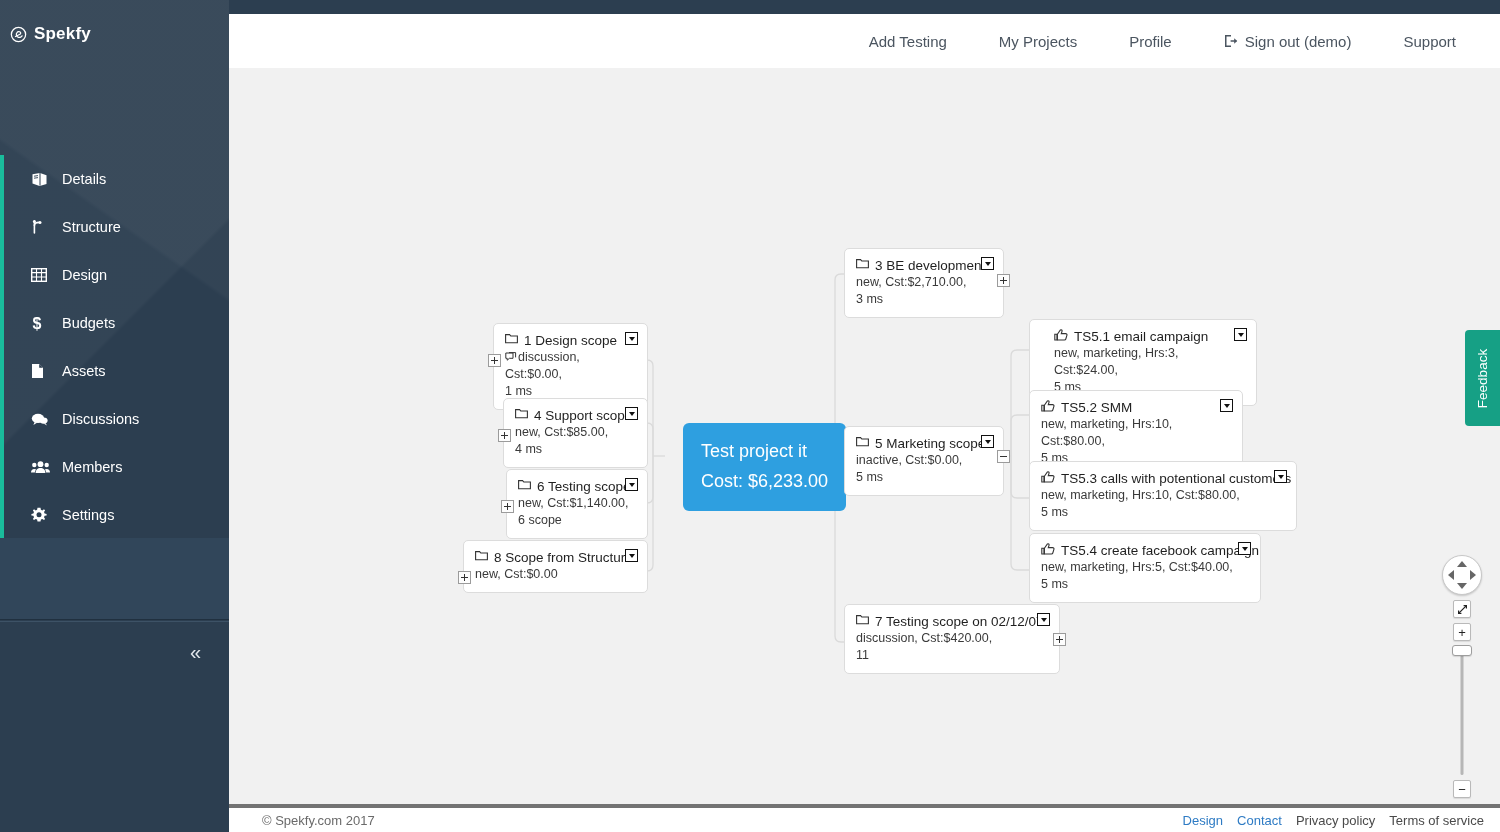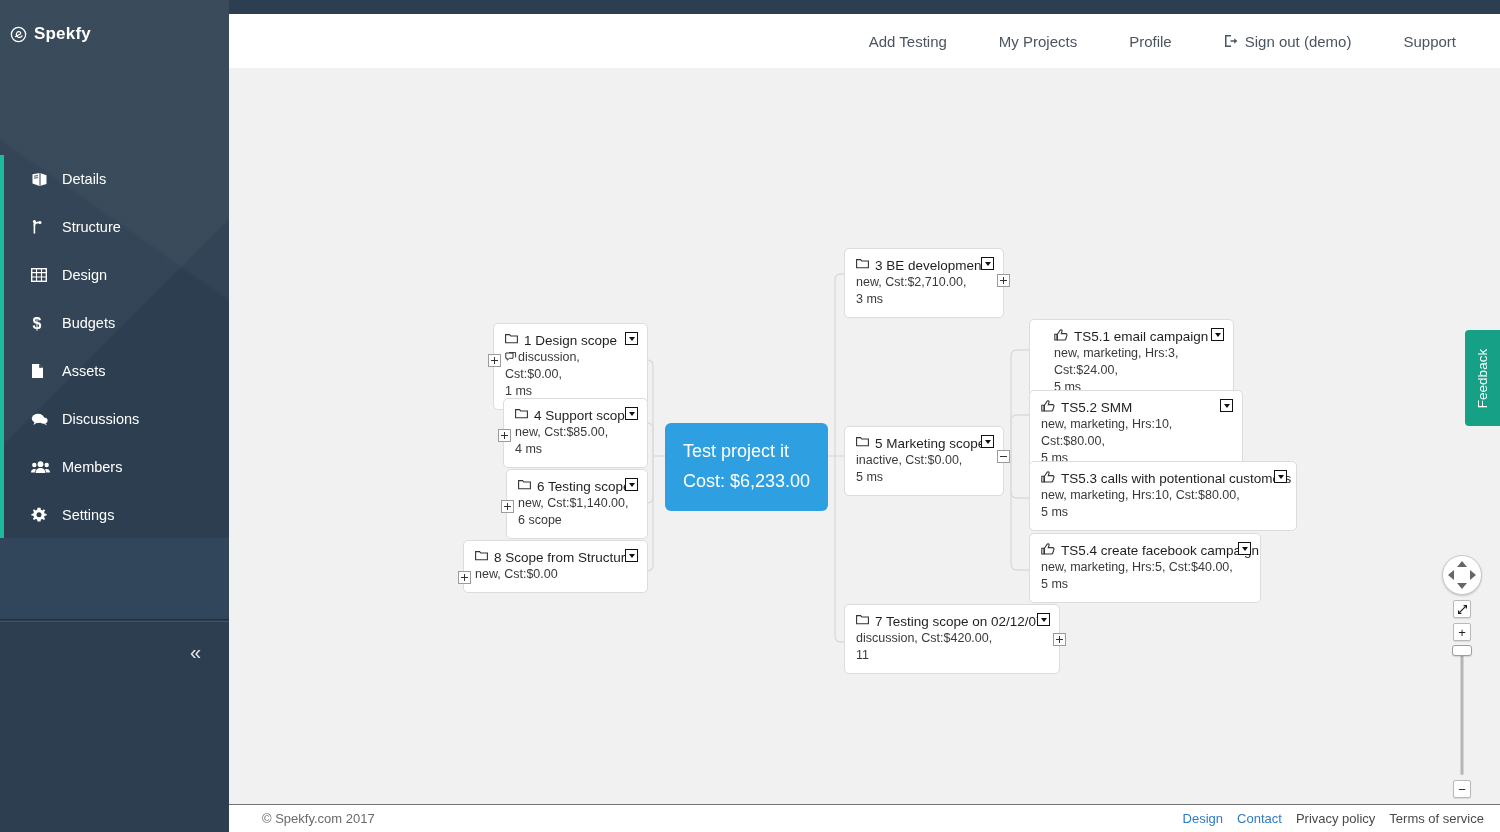--- a/index.html
+++ b/index.html
@@ -152,20 +152,21 @@
   .expander .bar-v { position: absolute; width: 1px; height: 7px; background: #333; }
 
   
   #root-node {
     position: absolute;
     background: #2e9fe0;
     border-radius: 6px;
     color: #fff;
     padding: 13px 18px 15px 18px;
     cursor: pointer;
+    margin-left: 18px;
   }
   #root-node .root-title { font-size: 18px; line-height: 30px; white-space: nowrap; }
   #root-node .root-cost  { font-size: 18px; line-height: 30px; white-space: nowrap; }
 
   
   #map-controls { position: absolute; right: 16px; top: 487px; width: 44px; }
   #pan-compass {
     position: relative; width: 40px; height: 40px; margin: 0 auto;
     border-radius: 50%; background: #fff;
     border: 1px solid #c8c8c8;
@@ -216,21 +217,21 @@
   #feedback-tab span {
     transform: rotate(-90deg);
     color: #fff; font-size: 13.5px; white-space: nowrap;
   }
 
   
   #footer {
     position: absolute; left: 229px; top: 804px;
     width: 1271px; height: 28px;
     background: #ffffff;
-    border-top: 1px solid #737373;
+    border-top: 4px solid #737373;
     display: flex; align-items: center; justify-content: space-between;
     padding: 0 16px 0 33px;
     font-size: 13px;
   }
   #footer-copy { color: #6a6a6a; }
   #footer-links { display: flex; gap: 14px; }
   #footer-links span { cursor: pointer; }
   .flink-blue { color: #2e7bc4; }
   .flink-grey { color: #4a4a4a; }
 </style>
@@ -526,21 +527,21 @@
         <div>discussion, Cst:$420.00,</div>
         <div>11</div>
       </div>
       <div class="node-caret"></div>
       <div class="expander" style="right:-7px; top:28px;">
         <span class="bar-h"></span>
           <span class="bar-v"></span>
       </div>
     </div>
 
-    <div class="node" style="left:800px; top:251px; width:205px;padding-left:24px;">
+    <div class="node" style="left:800px; top:251px; width:228px;padding-left:24px;">
       <div class="node-title">
         <svg class="t-ico" width="14" height="12" viewBox="0 0 14 12">
           <path d="M0.8 5.2 H3 V11 H0.8 Z" fill="none" stroke="#333" stroke-width="1.1"></path>
           <path d="M3.4 5.2 L6.4 1 C7.3 0.4 8.4 1.2 8 2.4 L7.3 4.6 H11.6 C12.6 4.6 13.2 5.4 12.9 6.3 L11.8 10
                    C11.6 10.7 11 11 10.4 11 H3.4 Z" fill="none" stroke="#333" stroke-width="1.1"></path>
         </svg>
         <span>TS5.1 email campaign</span>
       </div>
       <div class="node-meta">
         <div>new, marketing, Hrs:3, Cst:$24.00,</div>

